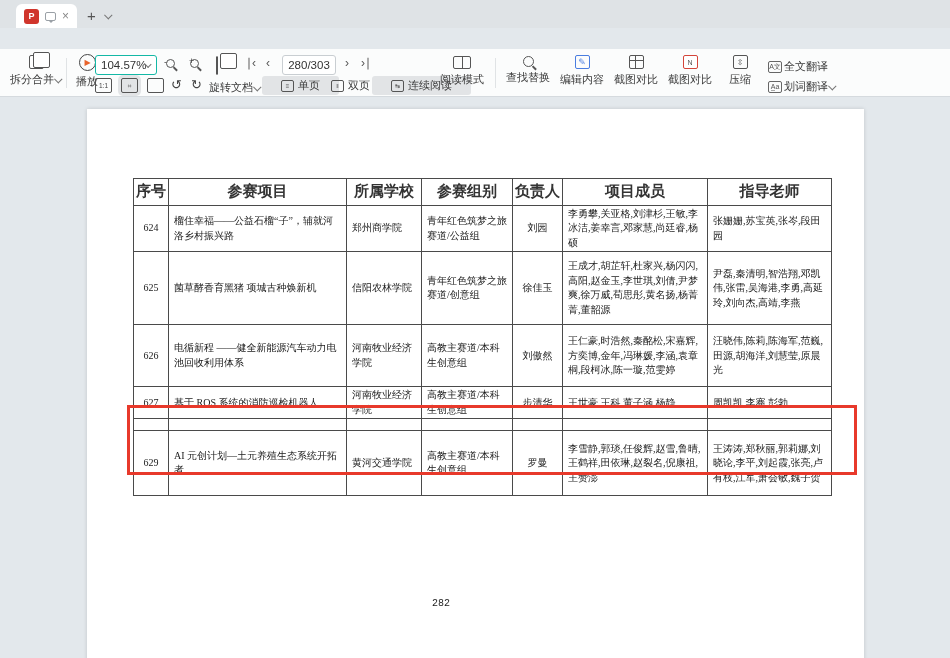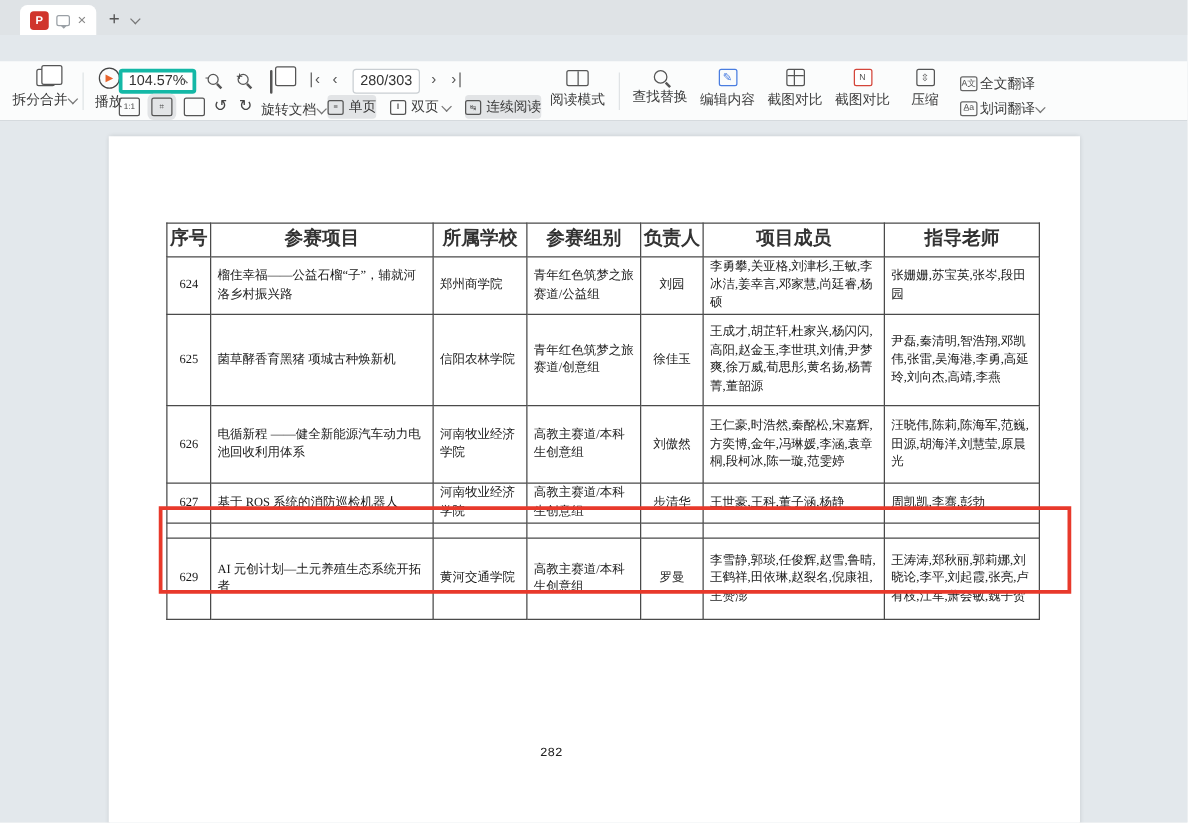--- a/index.html
+++ b/index.html
@@ -31,27 +31,27 @@
   .mag::after { content:''; position:absolute; width:5px; height:1.5px; background:#555; transform:rotate(45deg); right:-4px; bottom:-2px; }
 
   
   .toolbar { position:absolute; left:0; top:49px; width:950px; height:48px; background:#fbfcfc; border-bottom:1px solid #d5dade; }
   .tb-abs { position:absolute; }
   .stack { display:flex; flex-direction:column; align-items:center; gap:3px; }
   .tb-label { font-size:11px; color:#3a3a3a; white-space:nowrap; display:flex; align-items:center; gap:2px; }
   .icon-pages { width:15px; height:14px; border:1.3px solid #555; border-radius:2px; position:relative; background:#fff; }
   .icon-pages::after { content:''; position:absolute; left:3px; top:-4px; width:15px; height:14px; border:1.3px solid #555; border-radius:2px; background:#fff; }
   .play-circle { width:17px; height:17px; border:1.4px solid #444; border-radius:50%; display:flex; align-items:center; justify-content:center; color:#e8642c; font-size:8px; padding-left:1px; }
-  .zoom-box { width:62px; height:20px; border:3px solid #14b8a6; border-radius:3px; background:#fff; display:flex; align-items:center; justify-content:space-between; padding:0 5px; font-size:11.5px; color:#333; }
+  .zoom-box { width:62px; height:20px; border:1px solid #14b8a6; border-radius:3px; background:#fff; display:flex; align-items:center; justify-content:space-between; padding:0 5px; font-size:11.5px; color:#333; }
   .nav-box { width:54px; height:20px; border:1px solid #c9ced2; border-radius:3px; background:#fff; display:flex; align-items:center; justify-content:center; font-size:11.5px; color:#333; }
   .nav-arrow { font-size:12px; color:#555; line-height:20px; }
   .sq-icon { width:17px; height:15px; border:1.2px solid #555; border-radius:2px; display:flex; align-items:center; justify-content:center; font-size:6.5px; color:#444; background:transparent; }
   .sq-icon.sel { background:#e2e4e6; box-shadow:0 0 0 3px #e2e4e6; border-radius:2px; }
   .rot { font-size:13px; color:#444; line-height:15px; }
-  .mode-btn { display:flex; align-items:center; gap:4px; font-size:11px; color:#3a3a3a; padding:2px 0; border-radius:3px; white-space:nowrap; }
+  .mode-btn { display:flex; align-items:center; gap:4px; font-size:11px; color:#3a3a3a; padding:2px 19px; border-radius:3px; white-space:nowrap; }
   .mode-btn.sel { background:#e2e4e6; }
   .mini-rect { width:13px; height:12px; border:1.2px solid #555; border-radius:2px; display:flex; align-items:center; justify-content:center; font-size:6px; color:#555; }
   .book { width:18px; height:13px; border:1.3px solid #555; border-radius:2px; position:relative; }
   .book::after { content:''; position:absolute; left:50%; top:0; bottom:0; width:1.2px; background:#555; }
   .pencil-box { width:15px; height:14px; border:1.3px solid #4a7de0; border-radius:2px; color:#4a7de0; font-size:9px; display:flex; align-items:center; justify-content:center; }
   .grid-icon { width:15px; height:14px; border:1.3px solid #555; border-radius:2px; position:relative; }
   .grid-icon::before { content:''; position:absolute; left:0; right:0; top:4px; height:1.1px; background:#555; }
   .grid-icon::after { content:''; position:absolute; top:0; bottom:0; left:5px; width:1.1px; background:#555; }
   .compare-icon { width:15px; height:14px; border:1.3px solid #d4453a; border-radius:2px; color:#555; font-size:7px; display:flex; align-items:center; justify-content:center; background:#fff; }
   .compress-icon { width:15px; height:14px; border:1.3px solid #555; border-radius:2px; display:flex; align-items:center; justify-content:center; font-size:8px; color:#555; }

